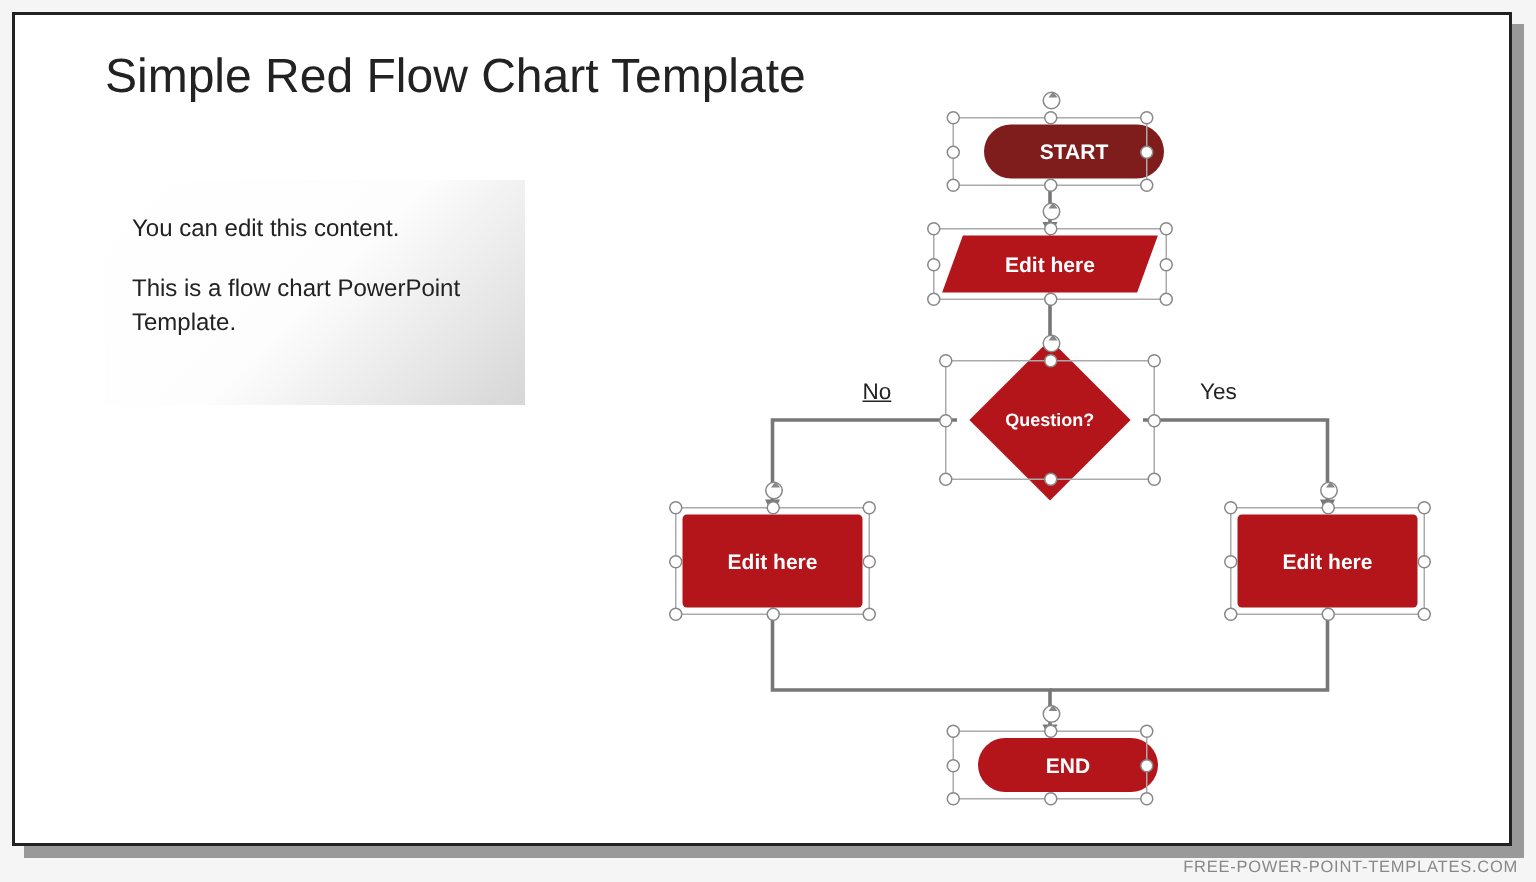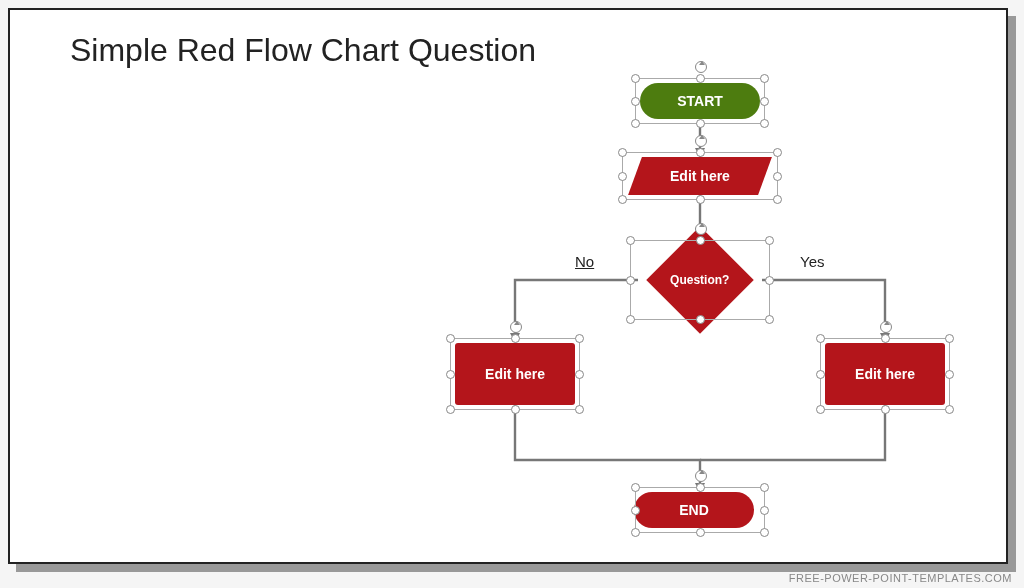--- a/index.html
+++ b/index.html
@@ -112,22 +112,26 @@
     width: 560px; height: 500px;
     pointer-events: none;
   }
 </style>
 </head>
 <body>
 
 <div class="shadow"></div>
 <div class="slide">
 
-  <div class="title">Simple Red Flow Chart Question</div>
-
+  <div class="title">Simple Red Flow Chart Template</div>
+
+  <div class="textbox">
+    <p>You can edit this content.</p>
+    <p>This is a flow chart PowerPoint Template.</p>
+  </div>
 
   <div class="canvas">
 
     <svg class="connectors">
       <g stroke="#777" stroke-width="2.4" fill="none">
         <line x1="270" y1="60" x2="270" y2="95"></line>
         <line x1="270" y1="135" x2="270" y2="175"></line>
         <path d="M208 220 H85 V280"></path>
         <path d="M332 220 H455 V280"></path>
         <path d="M85 345 V400 H270 V430"></path>
@@ -135,21 +139,21 @@
       </g>
       <g fill="#777">
         <polygon points="270,98 265,88 275,88"></polygon>
         <polygon points="270,178 265,168 275,168"></polygon>
         <polygon points="85,283 80,273 90,273"></polygon>
         <polygon points="455,283 450,273 460,273"></polygon>
         <polygon points="270,433 265,423 275,423"></polygon>
       </g>
     </svg>
 
-    <div class="shape pill" style="left:210px; top:23px; width:120px; height:36px; background:#4d7c0f;">
+    <div class="shape pill" style="left:226px; top:23px; width:120px; height:36px; background:#7f1d1d;">
       <span>START</span>
     </div>
     <div class="sel" style="left:205px; top:18px; width:130px; height:46px;">
       <div class="rot" style="left:59px; top:-18px;"></div>
       <div class="handle" style="left:-5px; top:-5px;"></div>
       <div class="handle" style="left:60px; top:-5px;"></div>
       <div class="handle" style="right:-5px; top:-5px;"></div>
       <div class="handle" style="left:-5px; top:18px;"></div>
       <div class="handle" style="right:-5px; top:18px;"></div>
       <div class="handle" style="left:-5px; bottom:-5px;"></div>
@@ -213,21 +217,21 @@
       <div class="handle" style="left:-5px; top:-5px;"></div>
       <div class="handle" style="left:60px; top:-5px;"></div>
       <div class="handle" style="right:-5px; top:-5px;"></div>
       <div class="handle" style="left:-5px; top:31px;"></div>
       <div class="handle" style="right:-5px; top:31px;"></div>
       <div class="handle" style="left:-5px; bottom:-5px;"></div>
       <div class="handle" style="left:60px; bottom:-5px;"></div>
       <div class="handle" style="right:-5px; bottom:-5px;"></div>
     </div>
 
-    <div class="shape pill" style="left:204px; top:432px; width:120px; height:36px; background:#b4151b;">
+    <div class="shape pill" style="left:222px; top:432px; width:120px; height:36px; background:#b4151b;">
       <span>END</span>
     </div>
     <div class="sel" style="left:205px; top:427px; width:130px; height:46px;">
       <div class="rot" style="left:59px; top:-18px;"></div>
       <div class="handle" style="left:-5px; top:-5px;"></div>
       <div class="handle" style="left:60px; top:-5px;"></div>
       <div class="handle" style="right:-5px; top:-5px;"></div>
       <div class="handle" style="left:-5px; top:18px;"></div>
       <div class="handle" style="right:-5px; top:18px;"></div>
       <div class="handle" style="left:-5px; bottom:-5px;"></div>

